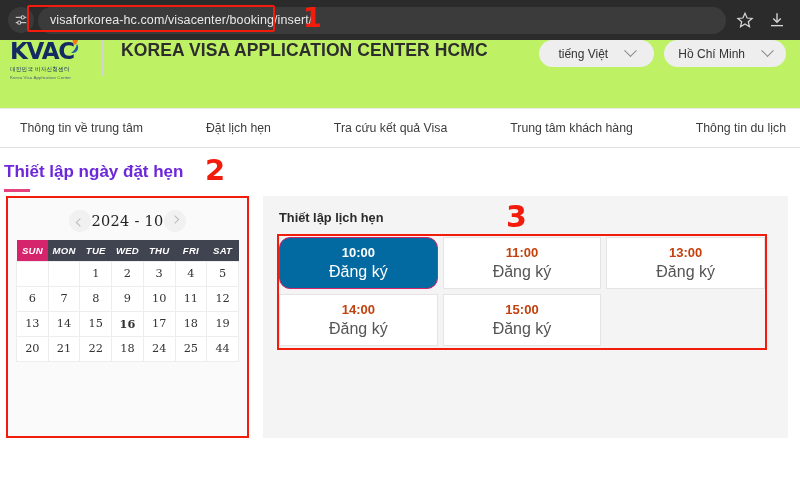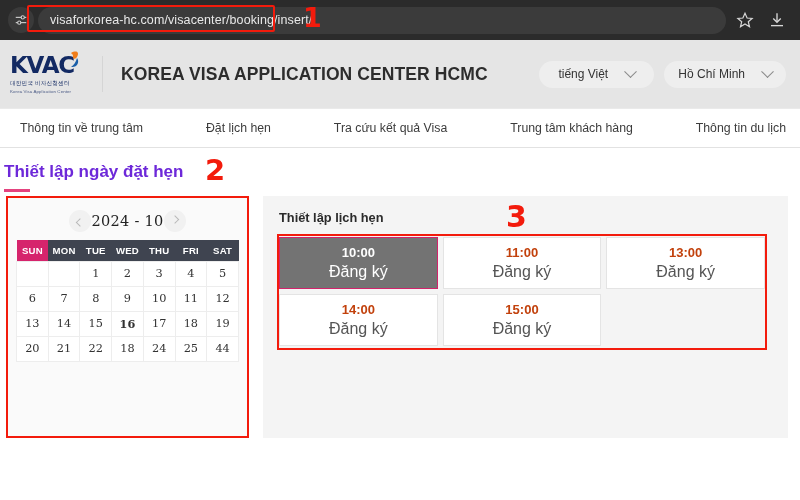--- a/index.html
+++ b/index.html
@@ -76,23 +76,23 @@
     align-items: center;
     gap: 14px;
     margin-left: auto;
     padding-right: 6px;
   }
   .chrome-icon { width: 18px; height: 18px; display:block; }
 
   
   .site-header {
     height: 68px;
-    background: #e5e5e5;
-    display: flex;
-    align-items: center;
+    background: #bef264;
+    display: flex;
+    align-items: flex-start;
     padding: 0 14px 0 10px;
   }
   .logo-block {
     display: flex;
     flex-direction: column;
     justify-content: center;
     flex: 0 0 auto;
     width: 80px;
   }
   .logo-mark {
@@ -258,20 +258,21 @@
     table-layout: fixed;
     margin-top: 2px;
   }
   table.cal th {
     background: #3f4450;
     color: #ffffff;
     font-size: 9.6px;
     font-weight: bold;
     height: 21px;
     letter-spacing: 0.2px;
+    font-style: italic;
   }
   table.cal th.sun { background: #d6246c; }
   table.cal td {
     height: 25px;
     text-align: center;
     font-size: 11.3px;
     font-family: "DejaVu Serif", serif;
     border: 1px solid #ededed;
     background: #ffffff;
     color: #333333;
@@ -327,22 +328,23 @@
     background: #ffffff;
     border: 1px solid #e4e4e4;
     height: 52px;
     display: flex;
     flex-direction: column;
     align-items: center;
     justify-content: center;
     gap: 3px;
   }
   .slot.selected {
-    background: #737373;
+    background: #0369a1;
     border-color: #d1246b;
+    border-radius: 11px;
   }
   .slot.empty { background: transparent; border: none; }
   .slot-time {
     font-size: 13px;
     font-weight: bold;
     color: #c2410c;
   }
   .slot.selected .slot-time { color: #ffffff; }
   .slot-action {
     font-size: 16px;

